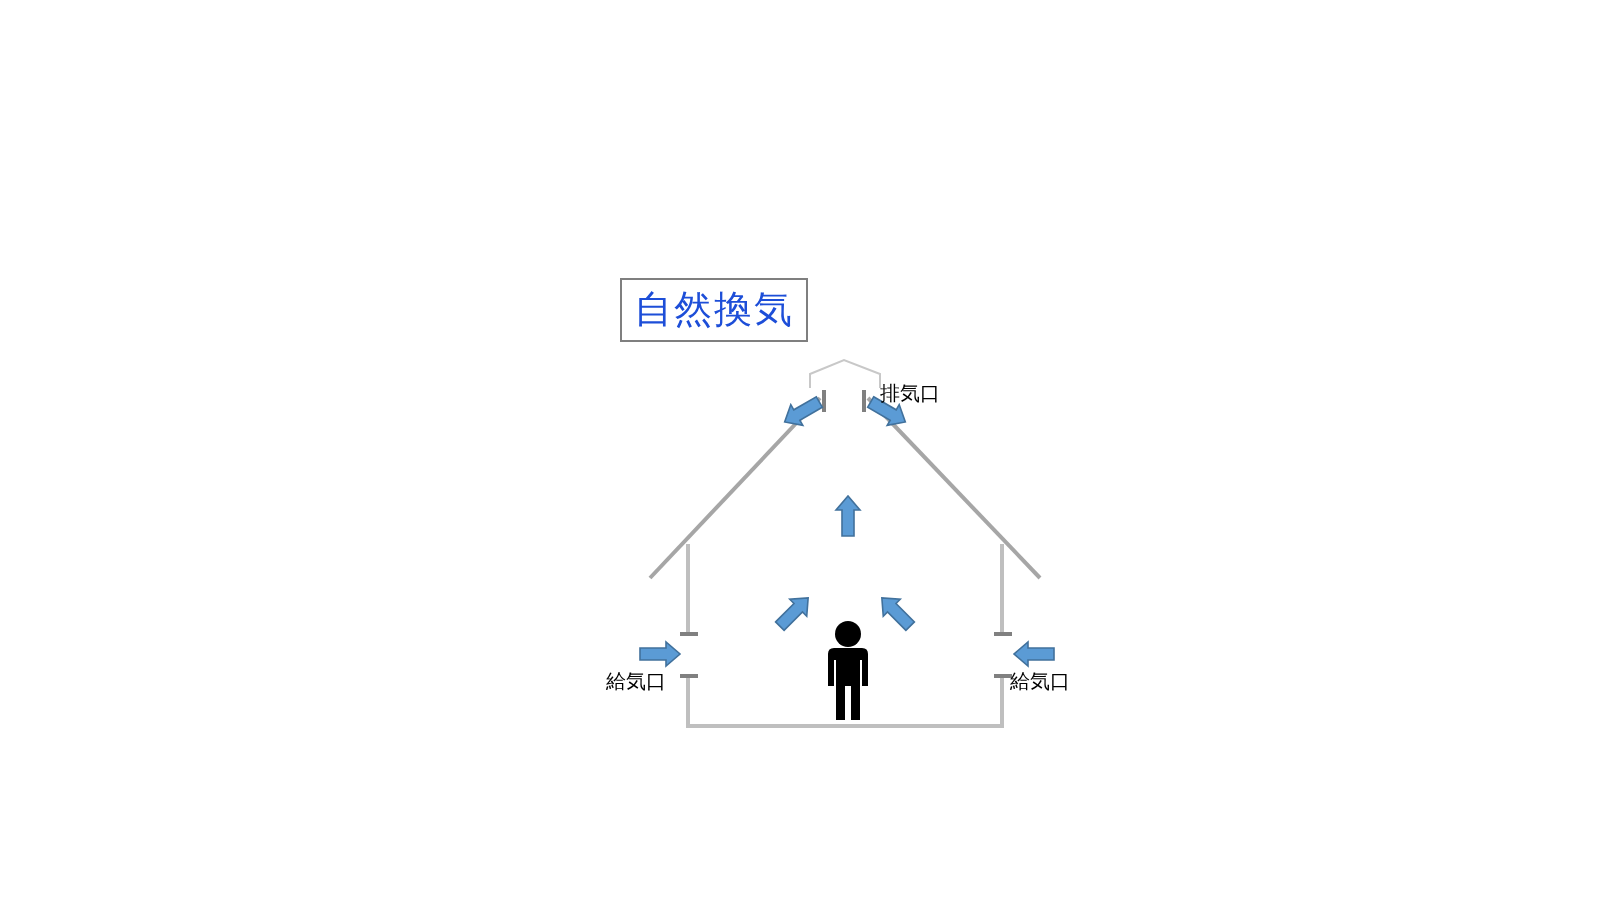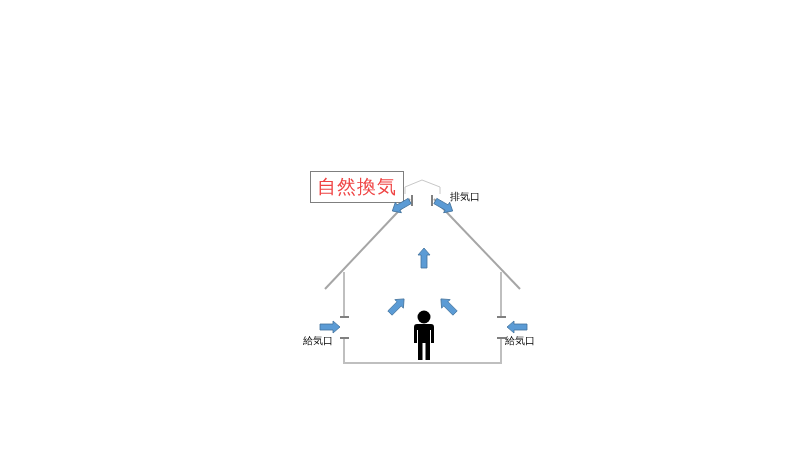--- a/index.html
+++ b/index.html
@@ -2,21 +2,21 @@
 <html><head>
   <meta charset="utf-8">
   <style>
     html, body { margin: 0; padding: 0; background: #ffffff; }
     body { width: 800px; height: 450px; position: relative; overflow: hidden;
            font-family: "DejaVu Sans", sans-serif; }
     .title-box {
       position: absolute; left: 310px; top: 139px; width: 94px; height: 32px;
       border: 1px solid #7f7f7f; background: #fff; box-sizing: border-box;
       display: flex; align-items: center; justify-content: center;
-      font-size: 19px; color: #ef4444; letter-spacing: 1px; margin-top: 32px;
+      font-size: 19px; color: #1d4ed8; letter-spacing: 1px;
     }
     .label {
       position: absolute; font-size: 10px; color: #000; white-space: nowrap;
     }
     svg.diagram { position: absolute; left: 0; top: 0; }
   </style>
 </head>
 <body>
 
 <div class="title-box">自然換気</div>
@@ -55,15 +55,15 @@
 
   <use href="#arrow" transform="translate(401,206) rotate(150)"></use>
   <use href="#arrow" transform="translate(444,206) rotate(30)"></use>
 
   <g fill="#000">
     <circle cx="424" cy="317" r="6.5"></circle>
     <path d="M414,327 Q414,324 417,324 L431,324 Q434,324 434,327 L434,343 L431,343 L431,330 L430,330 L430,360 L425.5,360 L425.5,343 L422.5,343 L422.5,360 L418,360 L418,330 L417,330 L417,343 L414,343 Z"></path>
   </g>
 </svg>
 
-<div class="label" style="left:450px; top:190px;">排気口</div>
+<div class="label" style="left:440px; top:190px;">排気口</div>
 <div class="label" style="left:303px; top:334px;">給気口</div>
 <div class="label" style="left:505px; top:334px;">給気口</div>
 
 </body></html>

